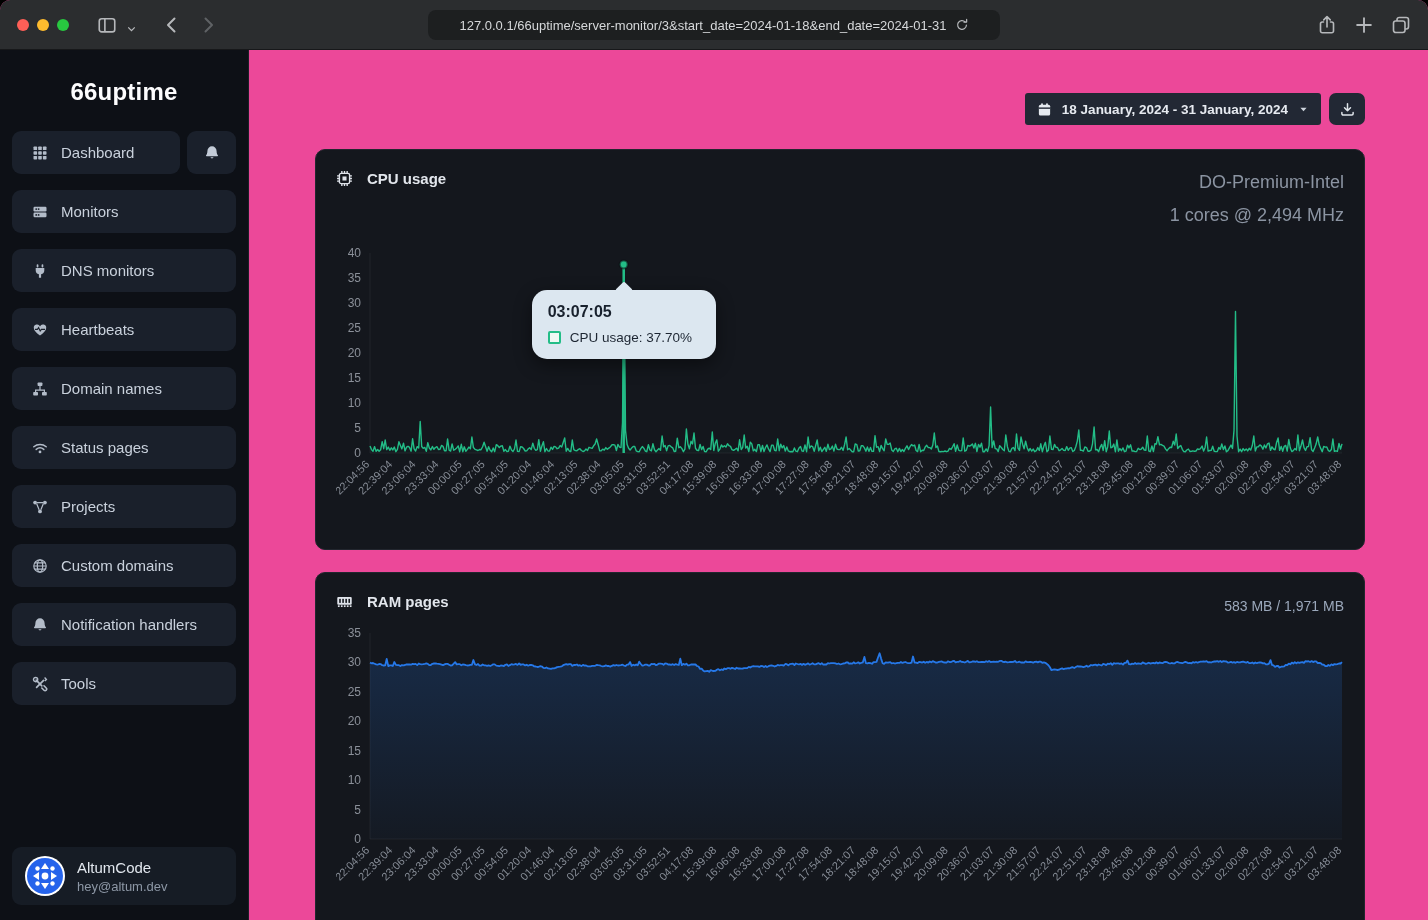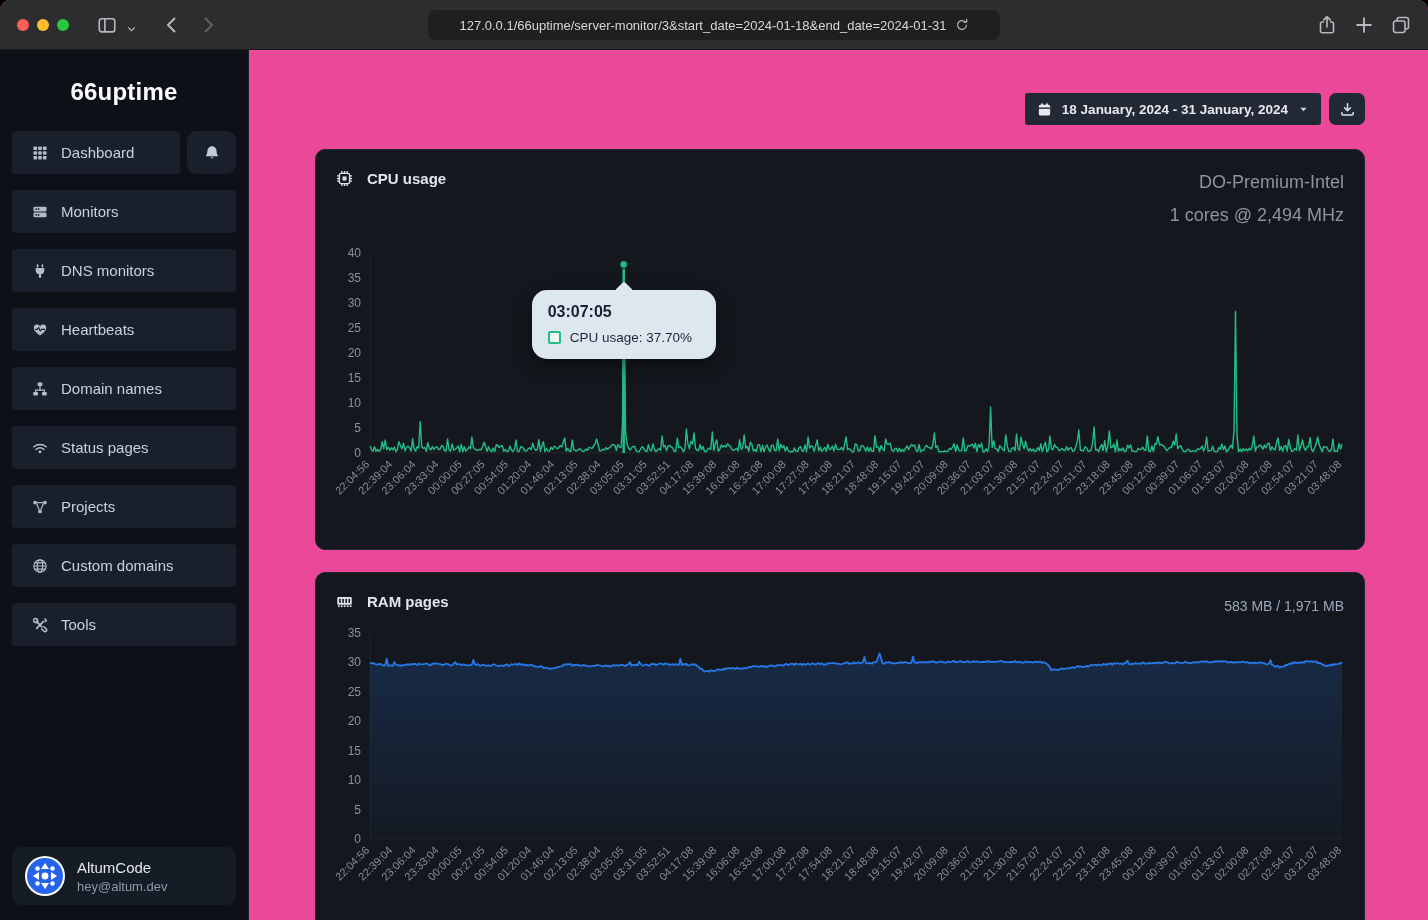--- a/index.html
+++ b/index.html
@@ -28,21 +28,21 @@
 
   
   .app { display:flex; flex:1; min-height:0; }
   .sidebar { width:249px; flex:none; background:#0d1016; border-right:1px solid #1c2028;
              display:flex; flex-direction:column; padding:0 12px; }
   .brand { text-align:center; margin:28px 0 25px; font-size:24px; font-weight:600;
            color:#fdfdfe; letter-spacing:.2px; }
   .nav { display:flex; flex-direction:column; gap:16px; }
   .nav-row { display:flex; gap:7px; }
   .nav-item { flex:1; display:flex; align-items:center; gap:13px; background:#1a202b;
-              border-radius:4px; height:43px; padding-left:20px; color:#c9d1dc;
+              border-radius:9px; height:43px; padding-left:20px; color:#c9d1dc;
               font-size:15px; cursor:pointer; }
   .nav-item .icn { width:16px; height:16px; color:#b3bcc9; flex:none; }
   .icn svg { width:100%; height:100%; display:block; }
   .bell-btn { width:49px; flex:none; background:#1a202b; border-radius:9px;
               display:flex; align-items:center; justify-content:center; cursor:pointer; }
   .bell-btn .icn { width:16px; height:16px; color:#c3cbd7; }
   .account { margin-top:auto; margin-bottom:15px; background:#161c25; border-radius:9px;
              padding:9px 13px; display:flex; gap:12px; align-items:center; cursor:pointer; }
   .avatar { width:40px; height:40px; flex:none; }
   .acc-name { color:#e2e7ee; font-size:15px; }
@@ -266,20 +266,30 @@
               <span class="icn ">
                 <svg viewBox="0 0 16 16">
                   <g fill="none" stroke="currentColor" stroke-width="1.2">
                     <circle cx="8" cy="8" r="6.2"></circle>
                     <ellipse cx="8" cy="8" rx="2.7" ry="6.2"></ellipse>
                     <path d="M2 8h12M2.9 4.9h10.2M2.9 11.1h10.2"></path>
                   </g>
                 </svg>
               </span>
               <span>Custom domains</span>
+            </div>
+          </div>
+          <div class="nav-row">
+            <div class="nav-item">
+              <span class="icn ">
+                <svg viewBox="0 0 16 16">
+                  <path fill="currentColor" d="M8 1.3a4.6 4.6 0 0 0-4.6 4.6c0 2.3-.74 3.7-1.32 4.4-.3.38-.02.9.46.9h10.9c.48 0 .76-.52.46-.9-.58-.7-1.32-2.1-1.32-4.4A4.6 4.6 0 0 0 8 1.3zM6.4 12.3a1.7 1.7 0 0 0 3.2 0z"></path>
+                </svg>
+              </span>
+              <span>Notification handlers</span>
             </div>
           </div>
           <div class="nav-row">
             <div class="nav-item">
               <span class="icn ">
                 <svg viewBox="0 0 16 16">
                   <g stroke="currentColor" stroke-linecap="round" fill="none">
                     <path d="M4.6 11.4 11.6 4.4" stroke-width="1.7"></path>
                     <path d="M12 9.8l2.2 2.2a1.5 1.5 0 0 1-2.2 2.2L9.8 12" stroke-width="1.6"></path>
                     <path d="M4.2 4.2l5.6 5.6" stroke-width="1.7"></path>

